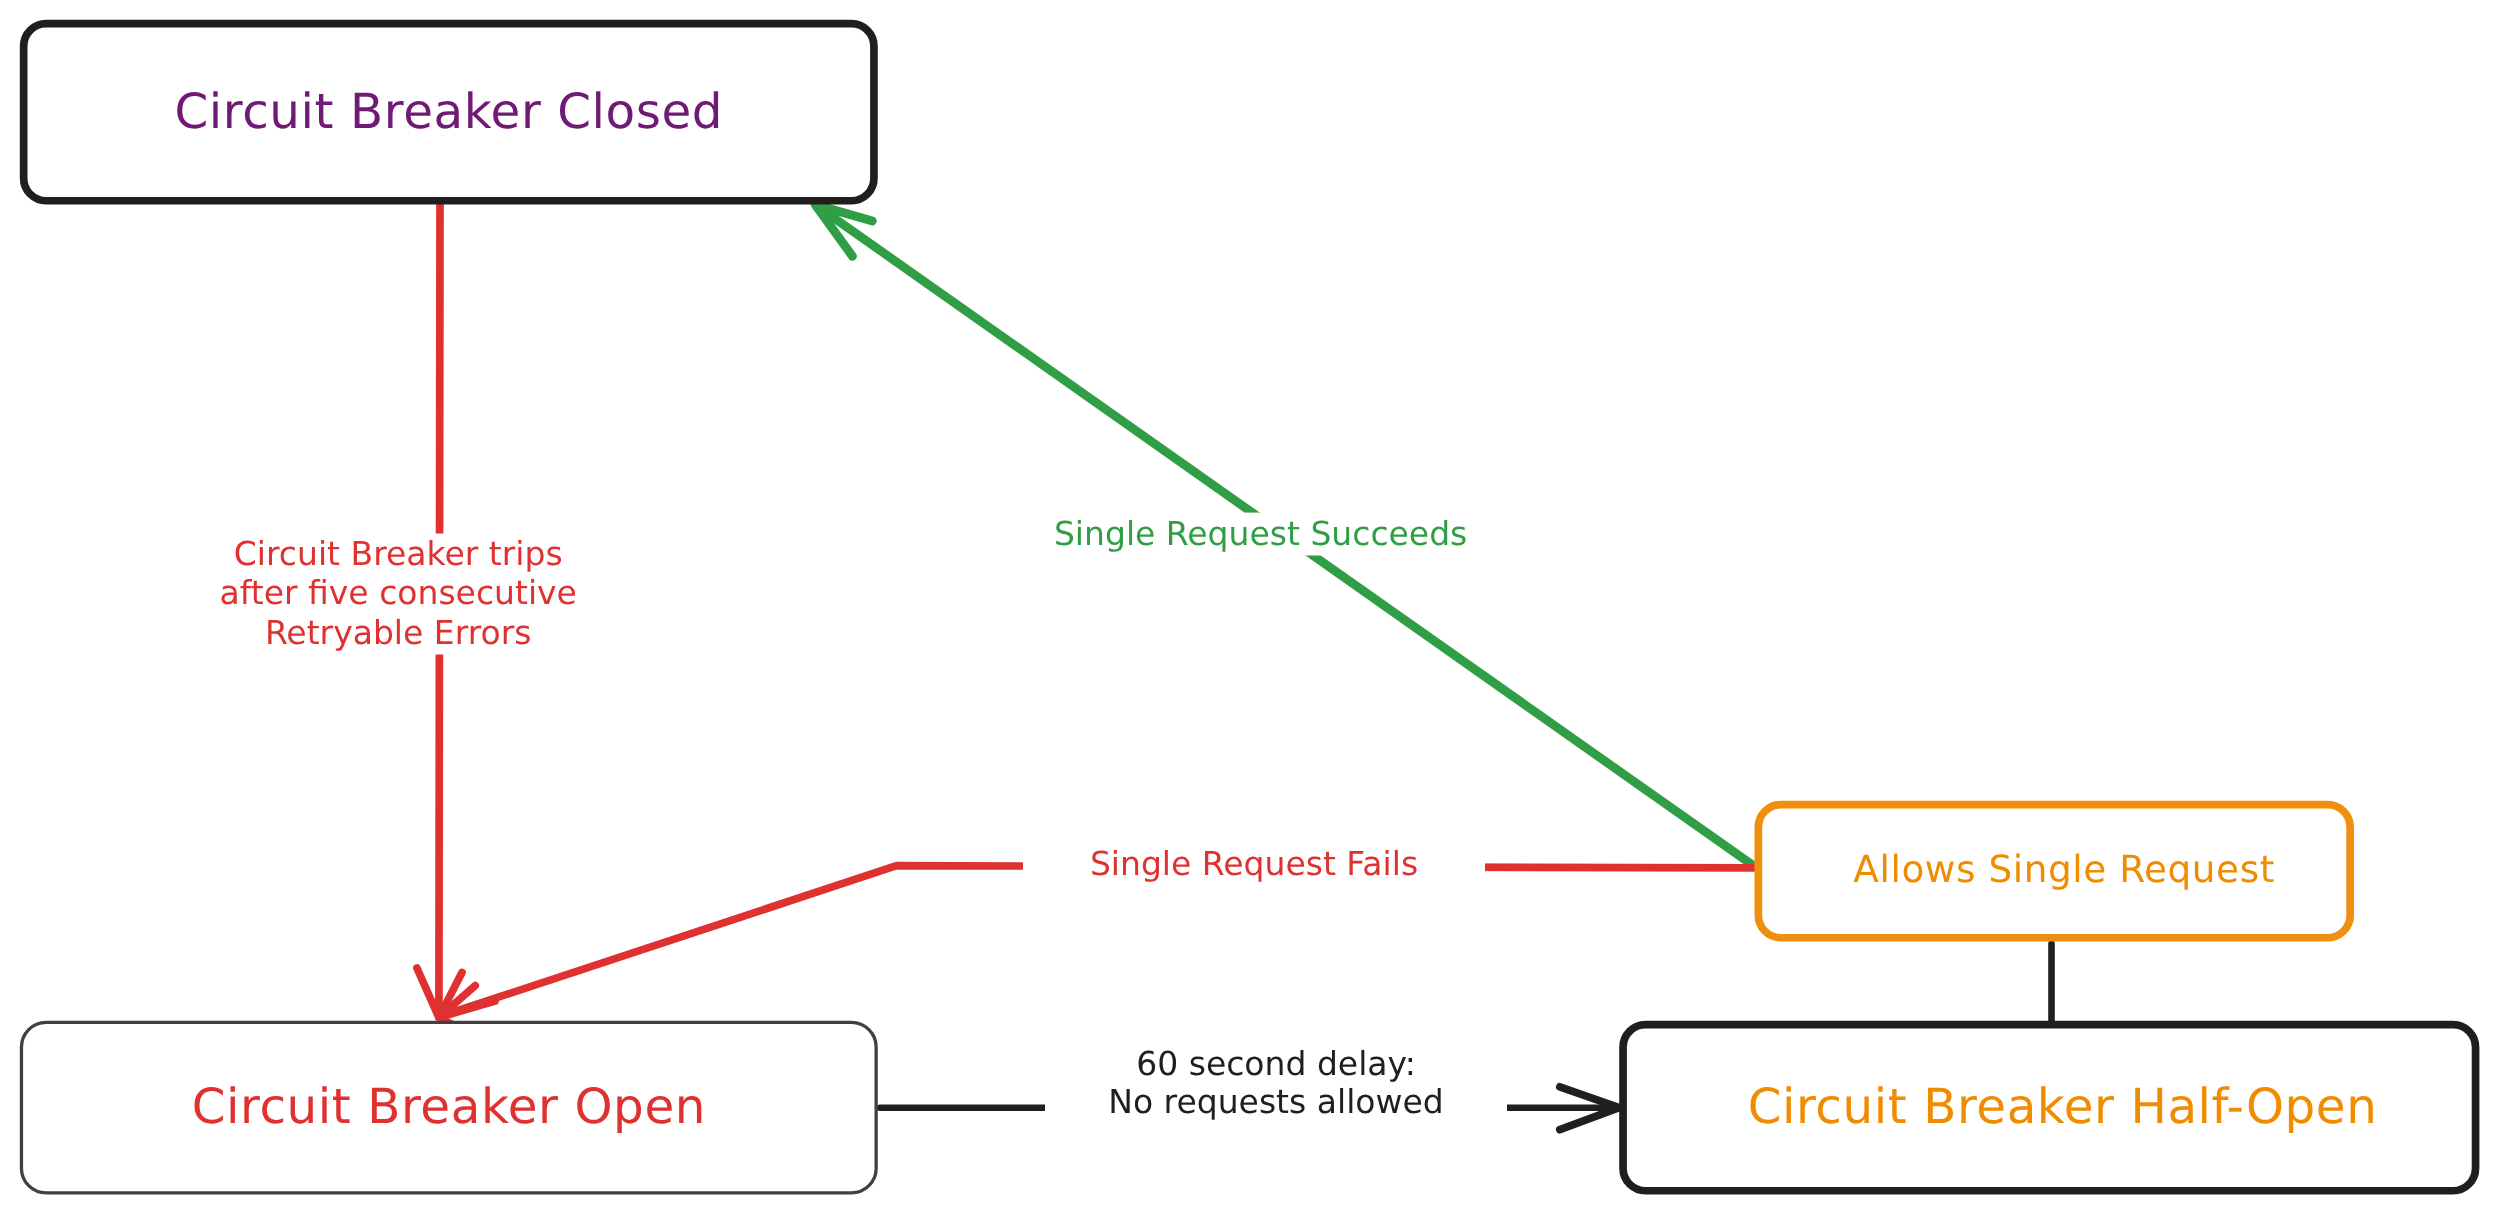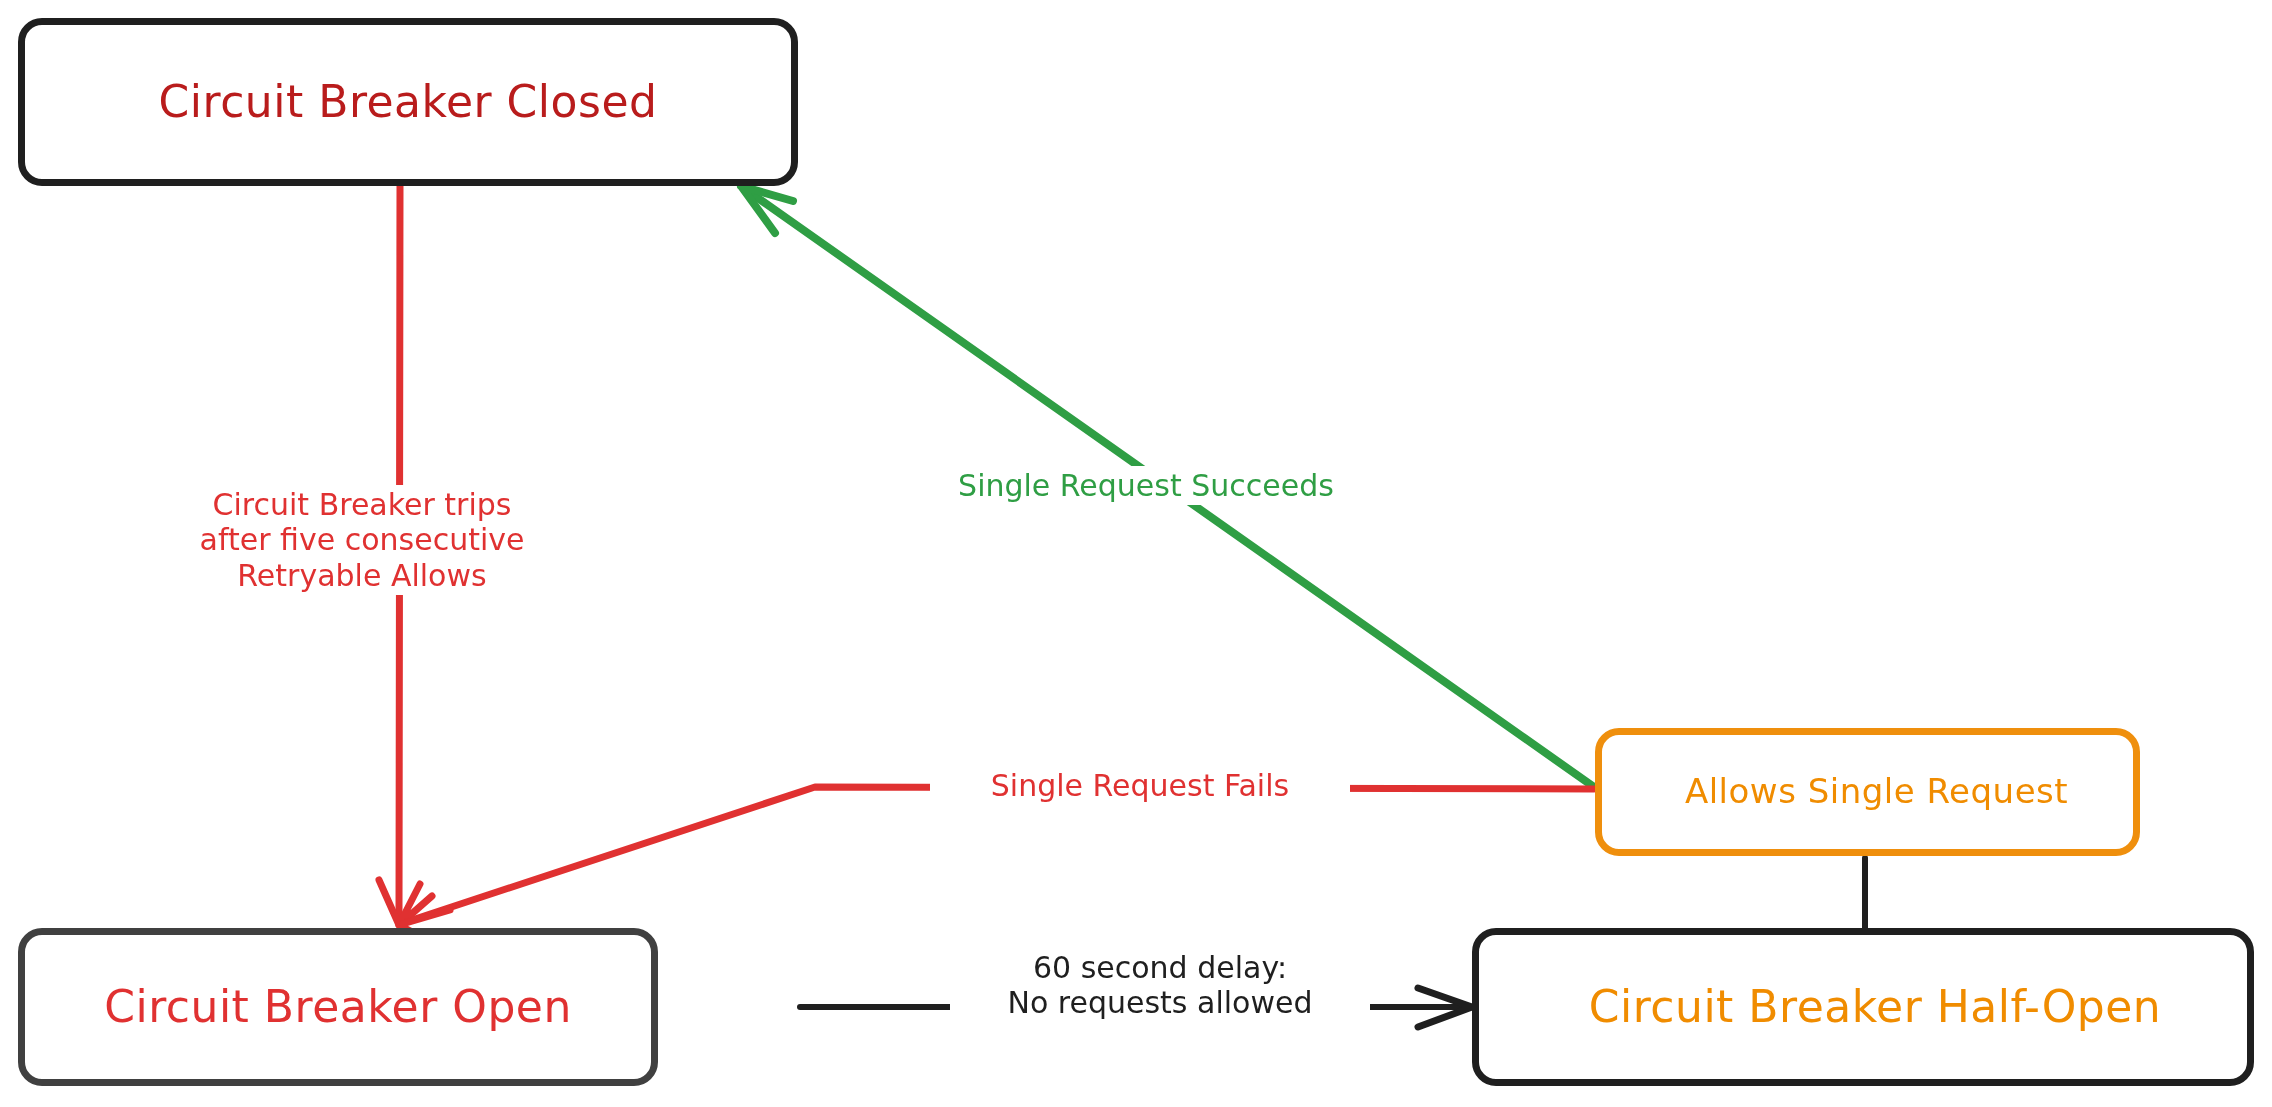--- a/index.html
+++ b/index.html
@@ -39,25 +39,25 @@
   }
   .node-label {
     font-family: "DejaVu Sans", sans-serif;
     font-weight: 400;
     letter-spacing: 0.5px;
     line-height: 1.1;
     white-space: nowrap;
   }
   
   #node-closed   { left: 18px;   top: 18px;   width: 780px; height: 168px; border: 7px solid #1f1f1f; }
-  #node-open     { left: 18px;   top: 928px;  width: 640px; height: 158px; border: 7px solid #404040; }
+  #node-open     { left: 18px;   top: 928px;  width: 780px; height: 158px; border: 3px solid #404040; }
   #node-halfopen { left: 1472px; top: 928px;  width: 782px; height: 158px; border: 7px solid #1f1f1f; }
   #node-allows   { left: 1595px; top: 728px;  width: 545px; height: 128px; border: 7px solid #ef8f0d; padding-left: 18px; }
 
-  #node-closed .node-label   { color: #b91c1c; font-size: 44px; }
+  #node-closed .node-label   { color: #701a75; font-size: 44px; }
   #node-open .node-label     { color: #e03131; font-size: 44px; }
   #node-halfopen .node-label { color: #f08c00; font-size: 44px; margin-left: 24px; }
   #node-allows .node-label   { color: #f08c00; font-size: 34px; }
 
   .edge-label {
     position: absolute;
     font-family: "DejaVu Sans", sans-serif;
     font-size: 30px;
     line-height: 1.18;
     text-align: center;
@@ -114,21 +114,21 @@
   <div class="node" id="node-halfopen">
     <span class="node-label">Circuit Breaker Half-Open</span>
   </div>
 
   <div class="node" id="node-allows">
     <span class="node-label">Allows Single Request</span>
   </div>
 
   <div class="edge-label" id="label-trip">Circuit Breaker trips
 after five consecutive
-Retryable Allows</div>
+Retryable Errors</div>
 
   <div class="edge-label" id="label-succeeds">Single Request Succeeds</div>
 
   <div class="edge-label" id="label-fails">Single Request Fails</div>
 
   <div class="edge-label" id="label-delay">60 second delay:
 No requests allowed</div>
 
 </div>
 

